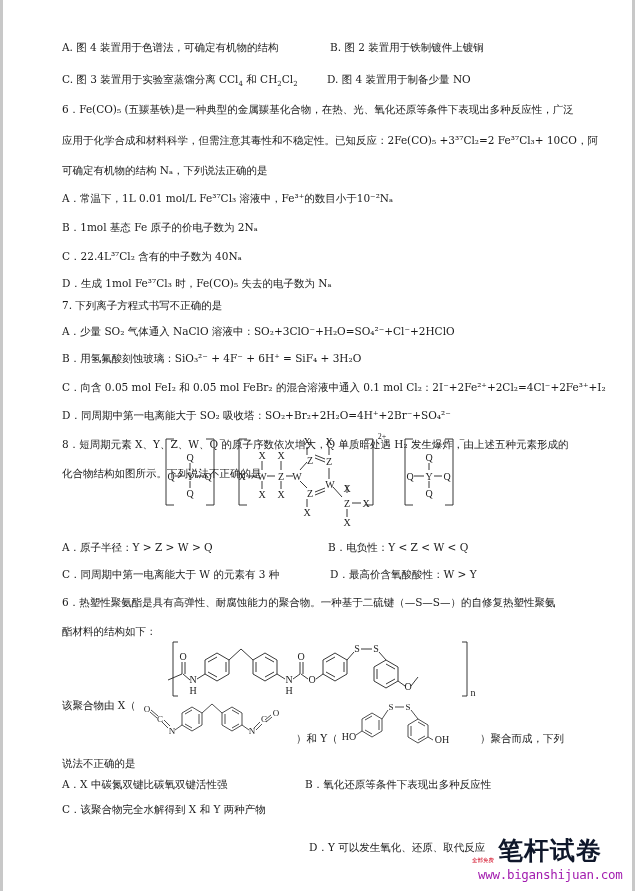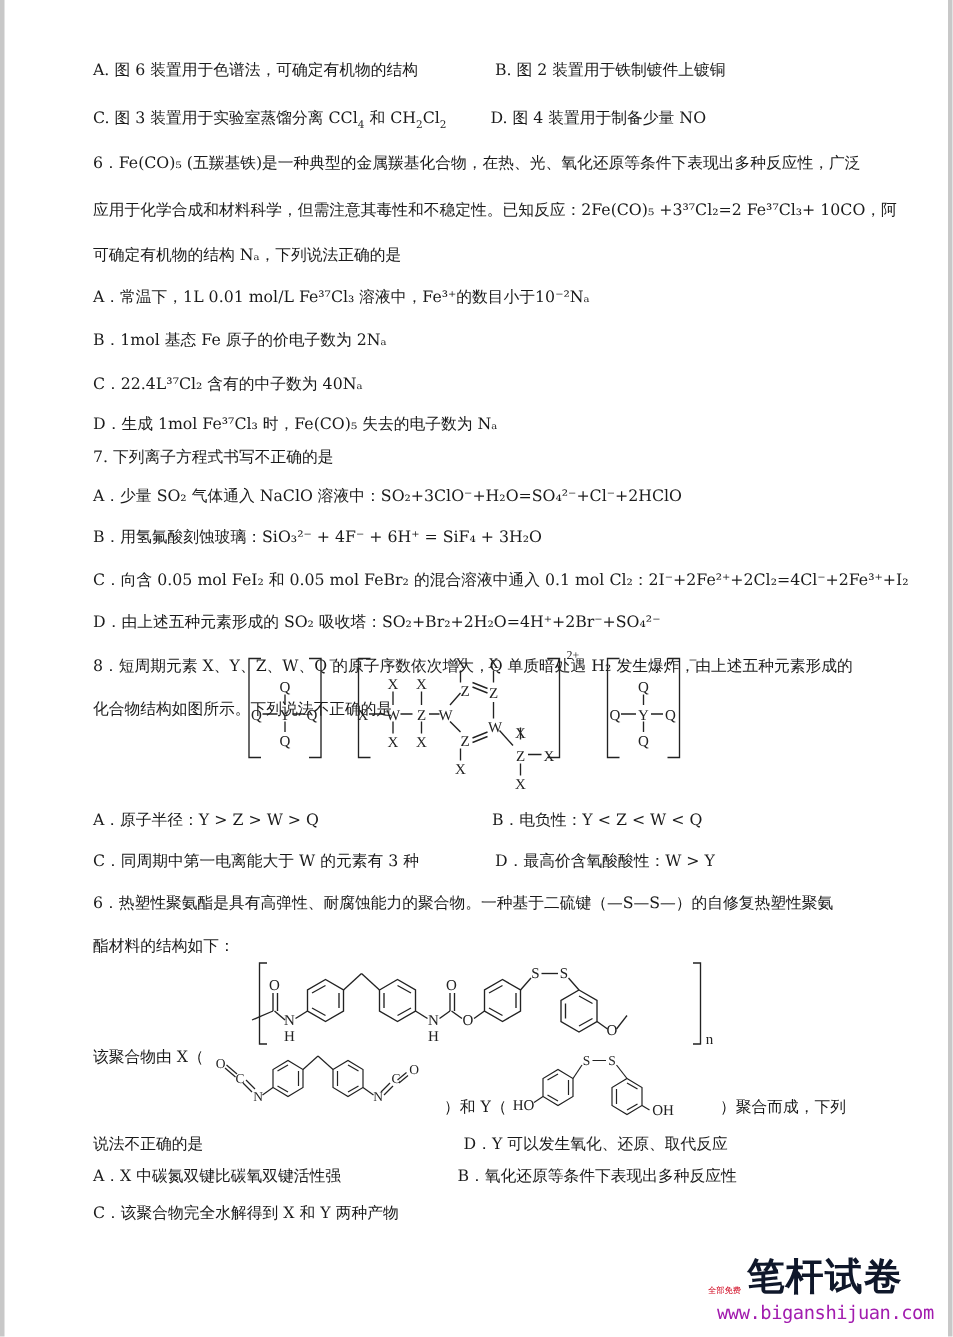--- a/index.html
+++ b/index.html
@@ -21,38 +21,38 @@
   .wm-title { position: absolute; left: 20px; top: 0; font-family: "DejaVu Sans", sans-serif; font-size: 25px; font-weight: bold; color: #0f172a; letter-spacing: 1px; white-space: nowrap; }
   .wm-free { position: absolute; left: -6px; top: 23px; font-family: "DejaVu Sans", sans-serif; font-size: 5.5px; color: #d0021b; white-space: nowrap; }
   .wm-url { position: absolute; left: 0; top: 33px; font-family: "DejaVu Sans Mono", "Liberation Mono", monospace; font-size: 12.5px; color: #a21caf; white-space: nowrap; letter-spacing: -0.3px; }
 </style>
 </head>
 <body>
 
 <div class="border-left"></div>
 <div class="border-right"></div>
 
-<div class="line" style="top:40px">A. 图 6 装置用于色谱法，可确定有机物的结构</div>
+<div class="line" style="top:40px">A. 图 4 装置用于色谱法，可确定有机物的结构</div>
 <div class="col2" style="left:330px; top:40px">B. 图 2 装置用于铁制镀件上镀铜</div>
 <div class="line" style="top:72px"><span>C. 图 3 装置用于实验室蒸馏分离 CCl</span><sub>4</sub> <span>和 CH</span><sub>2</sub><span>Cl</span><sub>2</sub></div>
 <div class="col2" style="left:327px; top:72px">D. 图 4 装置用于制备少量 NO</div>
 
 <div class="line" style="top:102px">6．Fe(CO)₅ (五羰基铁)是一种典型的金属羰基化合物，在热、光、氧化还原等条件下表现出多种反应性，广泛</div>
 <div class="line" style="top:133px">应用于化学合成和材料科学，但需注意其毒性和不稳定性。已知反应：2Fe(CO)₅ +3³⁷Cl₂=2 Fe³⁷Cl₃+ 10CO，阿</div>
 <div class="line" style="top:163px">可确定有机物的结构 Nₐ，下列说法正确的是</div>
 <div class="line" style="top:191px">A．常温下，1L 0.01 mol/L Fe³⁷Cl₃ 溶液中，Fe³⁺的数目小于10⁻²Nₐ</div>
 <div class="line" style="top:220px">B．1mol 基态 Fe 原子的价电子数为 2Nₐ</div>
 <div class="line" style="top:249px">C．22.4L³⁷Cl₂ 含有的中子数为 40Nₐ</div>
 <div class="line" style="top:276px">D．生成 1mol Fe³⁷Cl₃ 时，Fe(CO)₅ 失去的电子数为 Nₐ</div>
 
 <div class="line" style="top:298px">7. 下列离子方程式书写不正确的是</div>
 <div class="line" style="top:324px">A．少量 SO₂ 气体通入 NaClO 溶液中：SO₂+3ClO⁻+H₂O=SO₄²⁻+Cl⁻+2HClO</div>
 <div class="line" style="top:351px">B．用氢氟酸刻蚀玻璃：SiO₃²⁻ + 4F⁻ + 6H⁺ = SiF₄ + 3H₂O</div>
 <div class="line" style="top:380px">C．向含 0.05 mol FeI₂ 和 0.05 mol FeBr₂ 的混合溶液中通入 0.1 mol Cl₂：2I⁻+2Fe²⁺+2Cl₂=4Cl⁻+2Fe³⁺+I₂</div>
-<div class="line" style="top:408px">D．由上述五种元素形成的 SO₂ 吸收塔：SO₂+Br₂+2H₂O=4H⁺+2Br⁻+SO₄²⁻</div>
+<div class="line" style="top:408px">D．同周期中第一电离能大于 SO₂ 吸收塔：SO₂+Br₂+2H₂O=4H⁺+2Br⁻+SO₄²⁻</div>
 
 <div class="line" style="top:437px">8．短周期元素 X、Y、Z、W、Q 的原子序数依次增大，Q 单质暗处遇 H₂ 发生爆炸，由上述五种元素形成的</div>
 <div class="line" style="top:466px">化合物结构如图所示。下列说法不正确的是</div>
 
 <svg style="position:absolute; left:140px; top:425px" width="340" height="112" viewBox="0 0 340 112">
   <g stroke="#222" stroke-width="0.9" fill="none">
 
     <path d="M34 14 L26 14 L26 80 L34 80"></path>
     <path d="M66 14 L74 14 L74 80 L66 80"></path>
 
@@ -264,19 +264,19 @@
     <text x="102" y="48" font-size="10">OH</text>
   </g>
 </svg>
 
 <div class="col2" style="left:480px; top:731px">）聚合而成，下列</div>
 <div class="line" style="top:756px">说法不正确的是</div>
 
 <div class="line" style="top:777px">A．X 中碳氮双键比碳氧双键活性强</div>
 <div class="col2" style="left:305px; top:777px">B．氧化还原等条件下表现出多种反应性</div>
 <div class="line" style="top:802px">C．该聚合物完全水解得到 X 和 Y 两种产物</div>
-<div class="col2" style="left:309px; top:756px">D．Y 可以发生氧化、还原、取代反应</div>
+<div class="col2" style="left:309px; top:840px">D．Y 可以发生氧化、还原、取代反应</div>
 
 <div class="watermark">
   <div class="wm-title">笔杆试卷</div>
   <div class="wm-free">全部免费</div>
   <div class="wm-url">www.biganshijuan.com</div>
 </div>
 
 </body></html>

